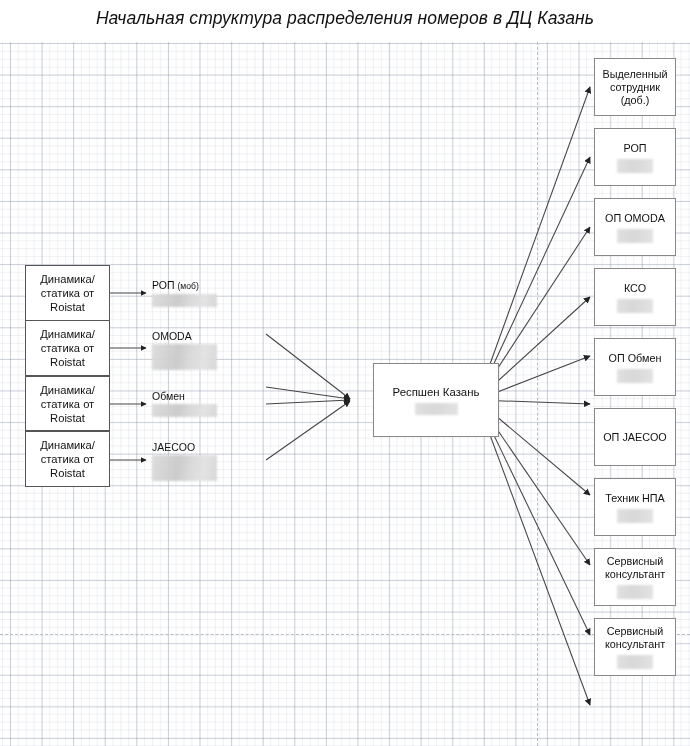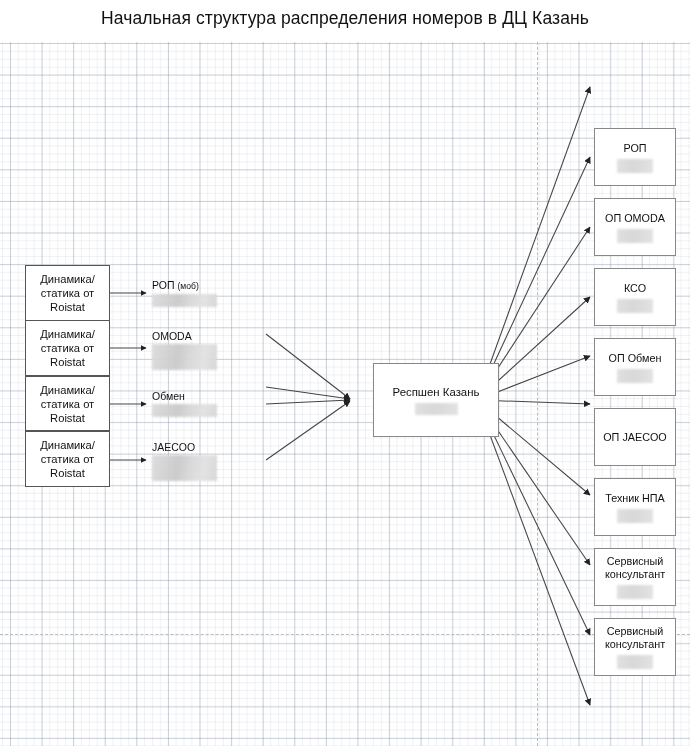--- a/index.html
+++ b/index.html
@@ -15,20 +15,21 @@
     position: relative;
   }
 
   
   #diagram-title {
     position: absolute;
     left: 0;
     top: 8px;
     width: 690px;
     text-align: center;
+    font-style: italic;
     font-size: 17.5px;
     color: #111111;
     letter-spacing: 0.1px;
     white-space: nowrap;
   }
 
   
   #canvas {
     position: absolute;
     left: 0;
@@ -254,20 +255,25 @@
   <div class="mid-label-group" style="left:152px; top:399px;">
     <span class="mid-label">JAECOO</span>
     <div class="redact" style="width:65px;height:26px;margin-top:2px;"></div>
   </div>
 
   <div class="node-box" id="center-box">
     <span class="node-text">Респшен Казань</span>
     <div class="redact-sm" id="center-redact"></div>
   </div>
 
+  <div class="node-box right-box" style="top:16px;">
+    <span class="node-text">Выделенный
+сотрудник
+(доб.)</span>
+  </div>
 
   <div class="node-box right-box" style="top:86px;">
     <span class="node-text">РОП</span>
     <div class="redact-sm box-redact"></div>
   </div>
 
   <div class="node-box right-box" style="top:156px;">
     <span class="node-text">ОП OMODA</span>
     <div class="redact-sm box-redact"></div>
   </div>

